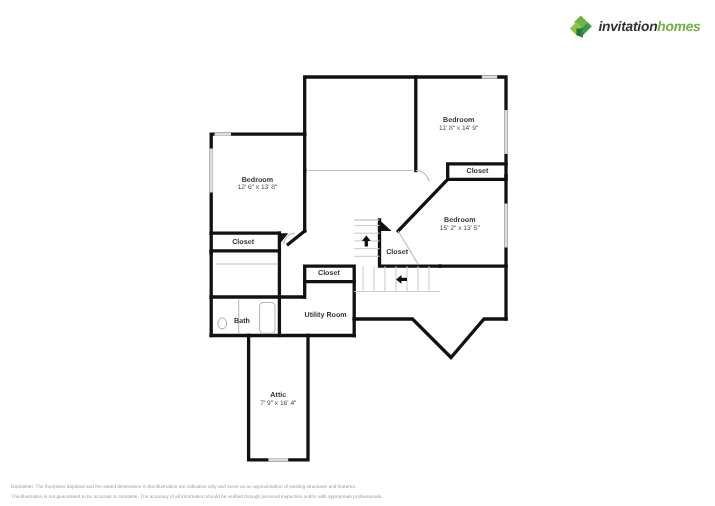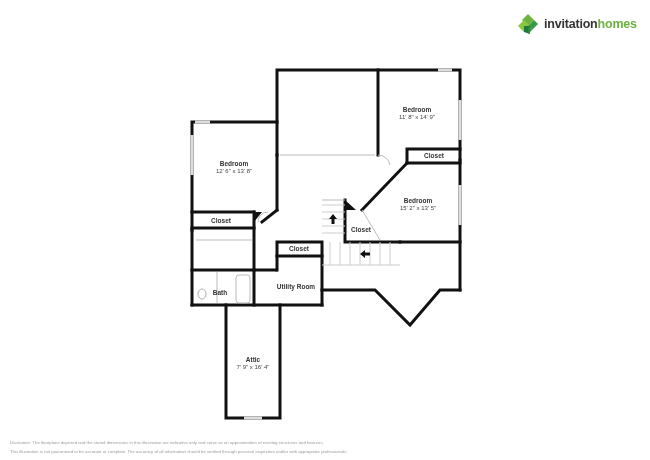--- a/index.html
+++ b/index.html
@@ -1,18 +1,18 @@
 <!DOCTYPE html>
 <html><head>
 <meta charset="utf-8">
 <style>
   html, body { margin:0; padding:0; background:#ffffff; }
   body { width:650px; height:460px; position:relative; overflow:hidden; font-family:"Liberation Sans", sans-serif; }
   .hdr { position:absolute; left:10px; top:11px; font-size:8px; color:#444; line-height:12px; }
-  .logo { position:absolute; left:517px; top:13px; display:flex; align-items:center; }
+  .logo { position:absolute; left:517px; top:13px; display:flex; align-items:center;font-style:italic; }
   .logo-text { font-size:12.5px; font-weight:bold; color:#333; margin-left:5px; letter-spacing:-0.2px; }
   .logo-text .homes { color:#6cb33f; }
   .plan { position:absolute; left:0; top:0; }
   .lbl { position:absolute; font-size:6.5px; font-weight:bold; color:#333; text-align:center; white-space:nowrap; transform:translateX(-50%); }
   .dim { position:absolute; font-size:6px; color:#444; text-align:center; white-space:nowrap; transform:translateX(-50%); }
   .disc { position:absolute; left:10px; top:438px; font-size:4.3px; color:#999; line-height:9px; }
 </style>
 </head>
 <body>
 

